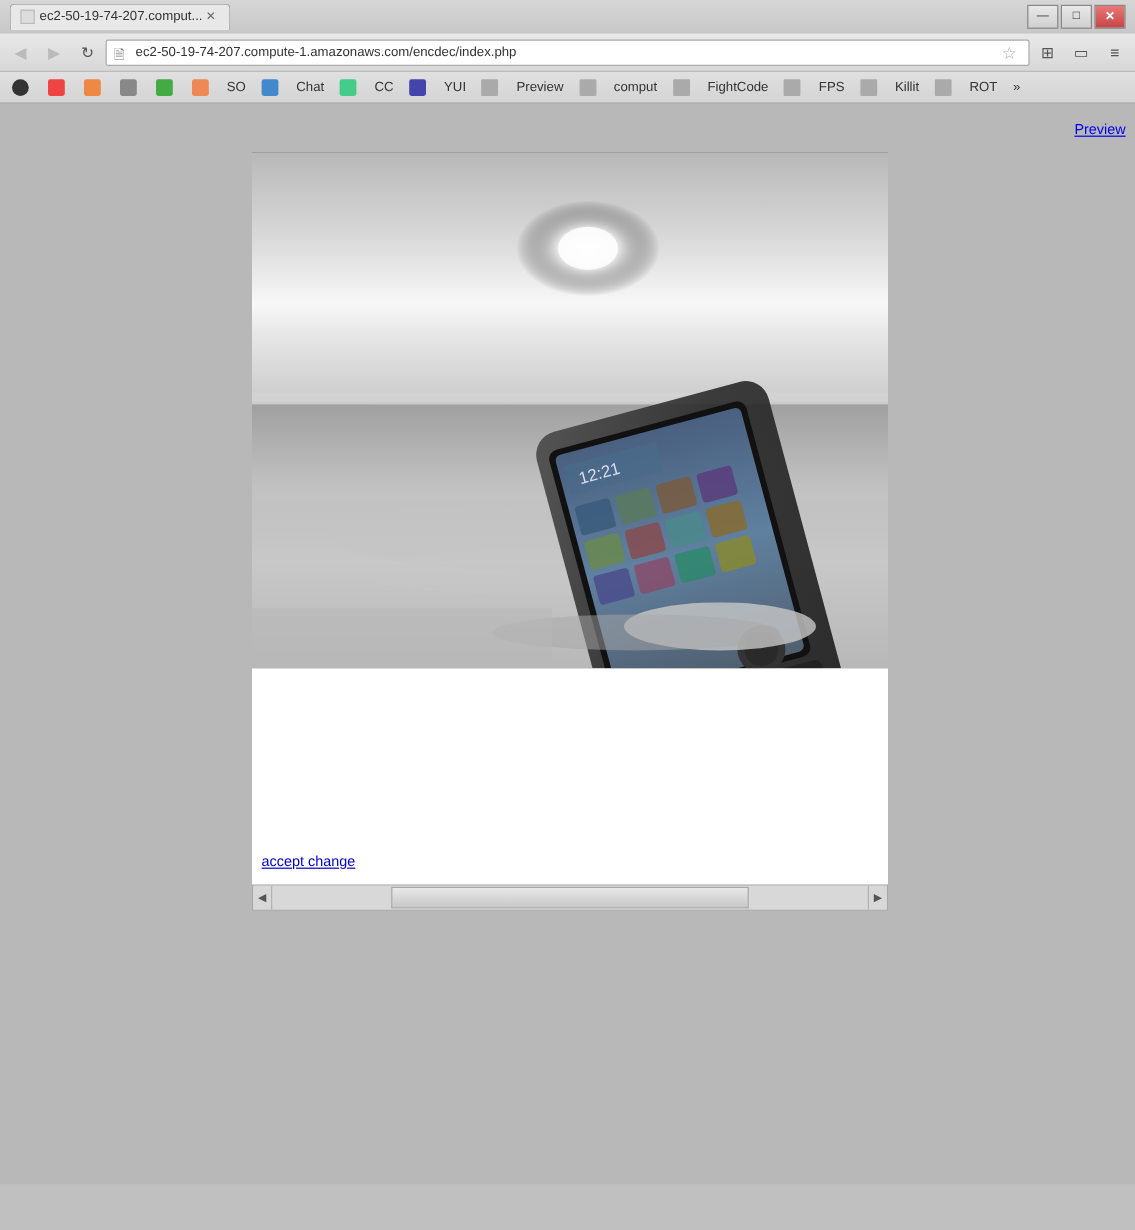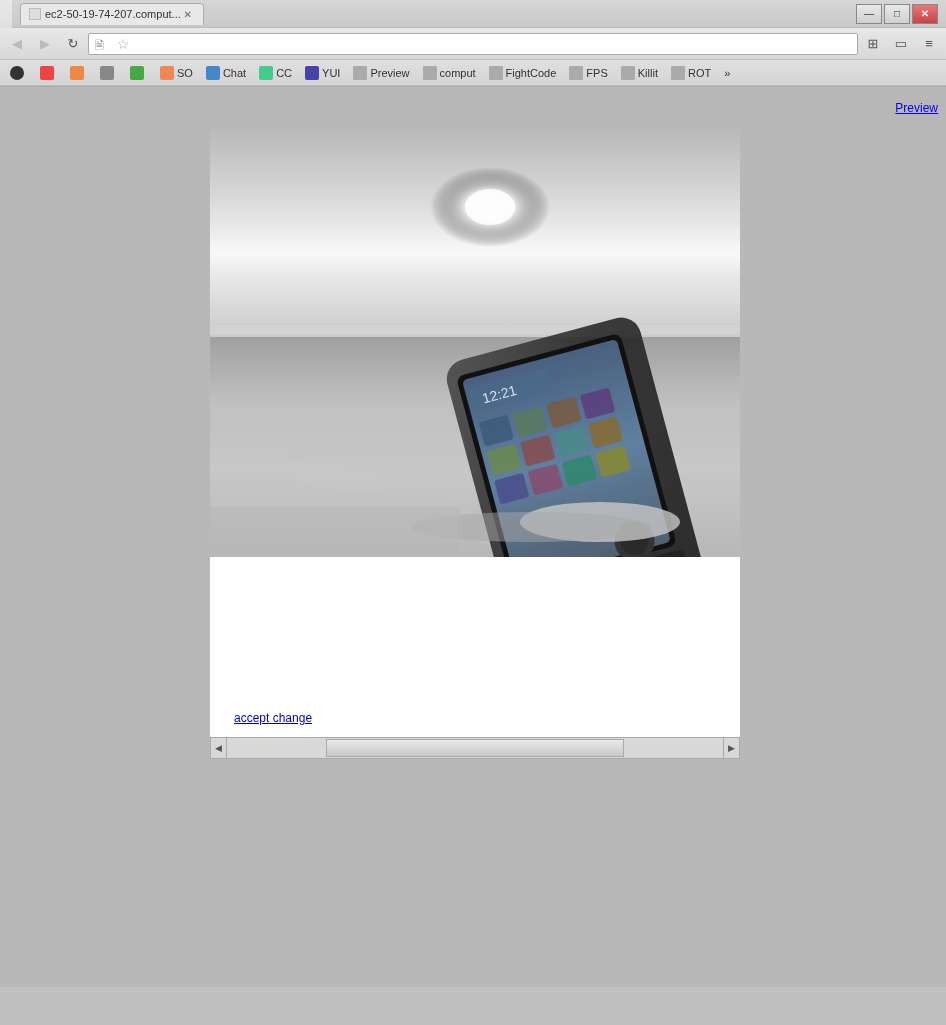--- a/index.html
+++ b/index.html
@@ -17,21 +17,20 @@
     }
 
     .title-bar {
       display: flex;
       align-items: center;
       justify-content: space-between;
       background: linear-gradient(to bottom, #d6d6d6, #c8c8c8);
       height: 28px;
       padding: 0 8px;
       border-bottom: 1px solid #bbb;
-      margin-left: 12px;
     }
 
     .title-bar-left {
       display: flex;
       align-items: center;
       gap: 6px;
     }
 
     .tab {
       display: flex;
@@ -179,20 +178,21 @@
     .bookmark-item {
       display: flex;
       align-items: center;
       padding: 2px 6px;
       border-radius: 3px;
       cursor: pointer;
       font-size: 11px;
       color: #333;
       white-space: nowrap;
       height: 20px;
+      gap: 12px;
     }
 
     .bookmark-favicon {
       width: 14px;
       height: 14px;
       margin-right: 3px;
       flex-shrink: 0;
     }
 
     
@@ -246,21 +246,21 @@
       position: relative;
     }
 
     .accept-link {
       color: #00c;
       text-decoration: underline;
       font-size: 12px;
       cursor: pointer;
       position: absolute;
       bottom: 12px;
-      left: 24px;
+      left: 8px;
     }
 
     
     .scroll-area {
       width: 530px;
       height: 22px;
       background: #c8c8c8;
       border: 1px solid #aaa;
       display: flex;
       align-items: center;
@@ -329,20 +329,21 @@
       <button class="win-btn close">✕</button>
     </div>
   </div>
 
   <div class="nav-bar">
     <button class="nav-btn disabled">◀</button>
     <button class="nav-btn disabled">▶</button>
     <button class="nav-btn">↻</button>
     <div class="address-bar">
       <span class="address-icon">🗎</span>
+      <span class="address-text">ec2-50-19-74-207.compute-1.amazonaws.com/encdec/index.php</span>
       <span class="star-btn">☆</span>
     </div>
     <button class="nav-btn">⊞</button>
     <button class="nav-btn">▭</button>
     <button class="nav-btn">≡</button>
   </div>
 
   <div class="bookmarks-bar">
     <div class="bookmark-item">
       <span class="bookmark-favicon bk-github"></span>

